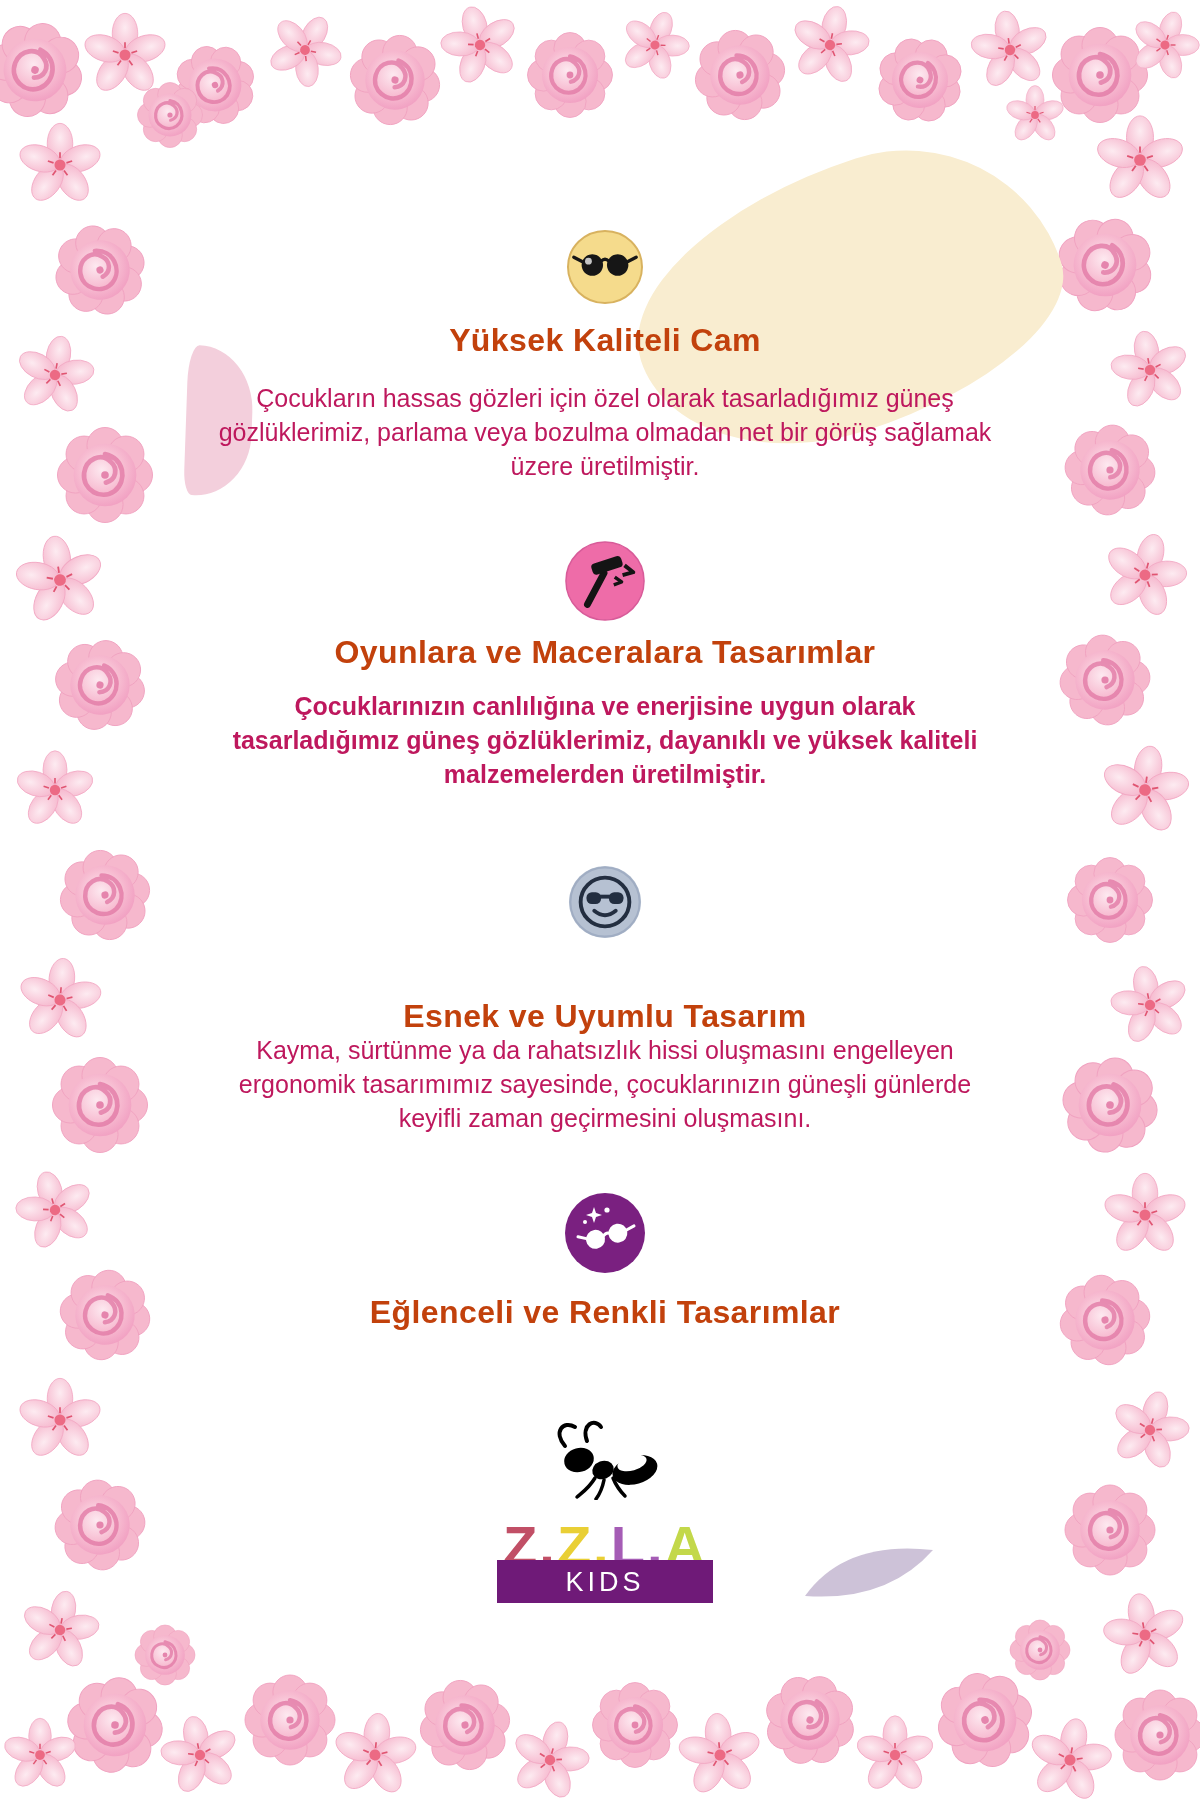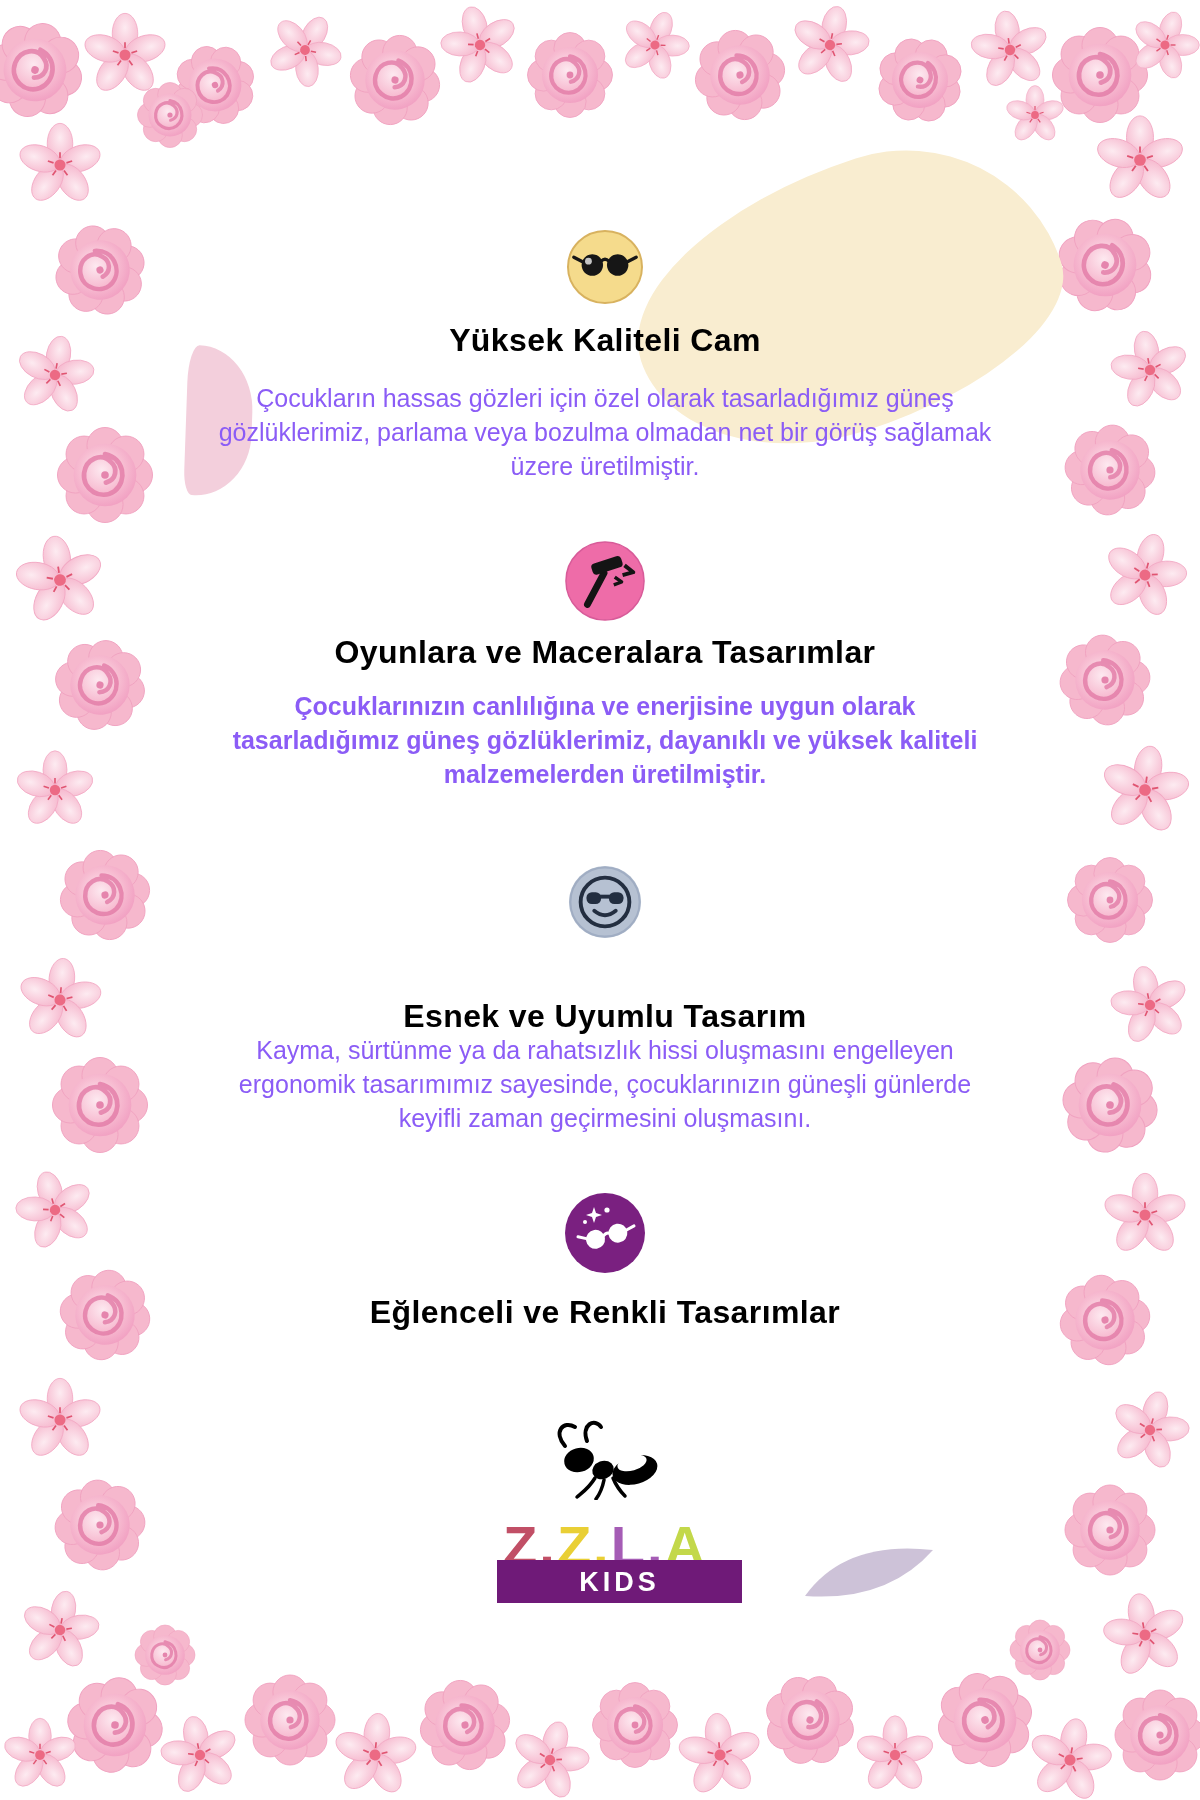--- a/index.html
+++ b/index.html
@@ -22,38 +22,38 @@
   .content-layer{position:absolute;inset:0;z-index:3;}
 
   .icon-badge{position:absolute;}
   .badge-1{left:566px;top:229px;width:78px;height:76px;}
   .badge-2{left:564px;top:540px;width:82px;height:82px;}
   .badge-3{left:567px;top:864px;width:76px;height:76px;}
   .badge-4{left:563px;top:1191px;width:84px;height:84px;}
   .icon-badge svg{width:100%;height:100%;display:block;}
 
   .feature-title{position:absolute;left:215px;width:780px;text-align:center;
-      font-size:32px;font-weight:700;color:#000000;letter-spacing:.4px;margin:0;}
+      font-size:32px;font-weight:700;color:#c2410c;letter-spacing:.4px;margin:0;}
   .t1{top:322px;} .t2{top:634px;} .t3{top:998px;} .t4{top:1294px;}
 
   .feature-body{position:absolute;left:215px;width:780px;text-align:center;
-      font-size:25px;line-height:34px;color:#8b5cf6;margin:0;}
+      font-size:25px;line-height:34px;color:#be185d;margin:0;}
   .b1{top:381px;} .b2{top:689px;font-weight:bold;} .b3{top:1033px;} .b4{top:1362px;}
 
   .ant-logo{position:absolute;left:543px;top:1418px;z-index:3;}
 
   .zzla{position:absolute;left:215px;top:1490px;width:780px;text-align:center;
       font-size:56px;font-weight:700;letter-spacing:2px;line-height:60px;z-index:3;margin-top:26px;}
   .zzla span:nth-child(1),.zzla span:nth-child(2){color:#c14f66;}
   .zzla span:nth-child(3),.zzla span:nth-child(4){color:#e9cf35;}
   .zzla span:nth-child(5),.zzla span:nth-child(6){color:#a55cb5;}
   .zzla span:nth-child(7){color:#c3d84a;}
 
-  .kids-bar{position:absolute;left:497px;top:1560px;width:245px;height:43px;
-      background:#6f1a78;color:#ffffff;font-size:27px;font-weight:700;
+  .kids-bar{position:absolute;left:497px;top:1560px;width:216px;height:43px;
+      background:#6f1a78;color:#ffffff;font-size:27px;font-weight:400;
       letter-spacing:4px;text-align:center;line-height:45px;z-index:3;}
 </style>
 </head>
 <body>
 
 <div class="canvas">
 
   <svg class="border-svg" width="1200" height="1800" viewBox="0 0 1200 1800" aria-hidden="true">
     <defs>
       <radialGradient id="gRose" cx="45%" cy="42%" r="65%">

